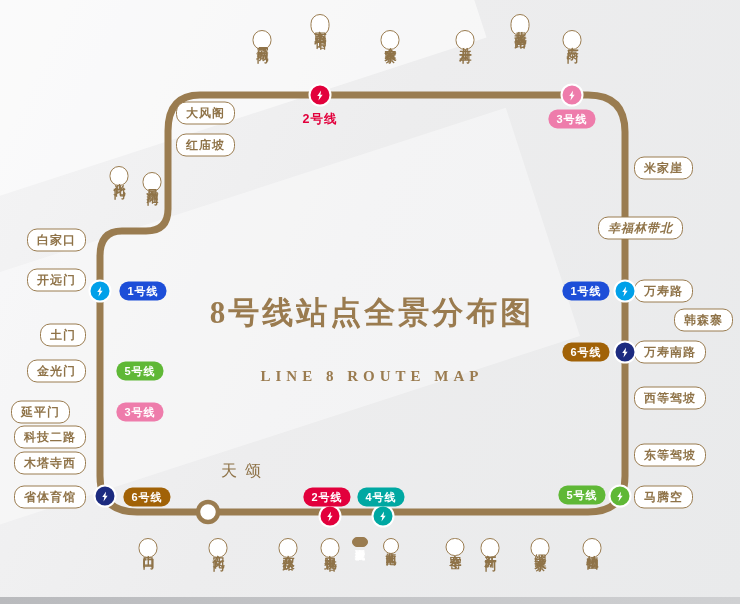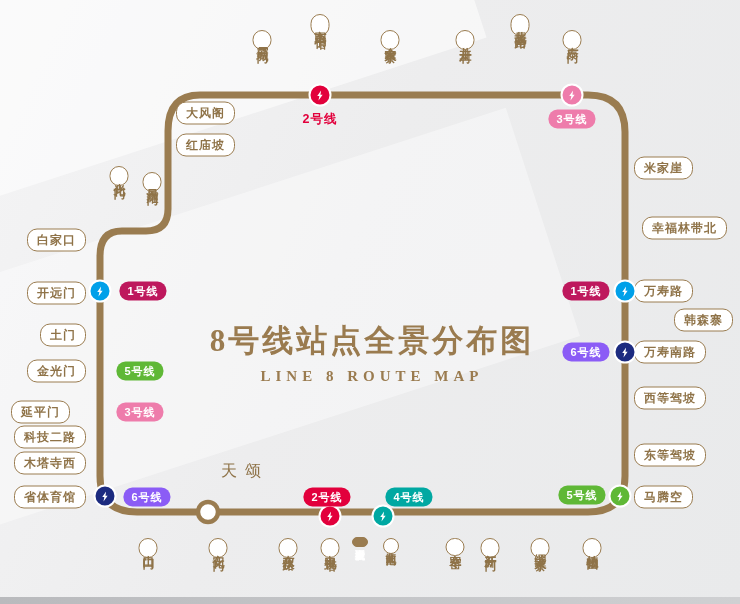--- a/index.html
+++ b/index.html
@@ -32,44 +32,44 @@
     color:#8F7348;font-size:12px;font-weight:700;padding:2px 9px;
     white-space:nowrap;transform:translateY(-50%);letter-spacing:1px;
   }
 
   
   .bdg{
     position:absolute;transform:translate(-50%,-50%);
     color:#fff;font-size:11px;font-weight:700;border-radius:9px;
     padding:2px 8px;white-space:nowrap;letter-spacing:1px;
   }
-  .bdg.c1{background:#be185d;}
+  .bdg.c1{background:#1d4ed8;}
   .bdg.c2{background:#E2003C;}
   .bdg.c3{background:#EE7CAB;}
-  .bdg.c4{background:#00A8A2;margin-left:28px;}
+  .bdg.c4{background:#00A8A2;}
   .bdg.c5{background:#5FB836;}
-  .bdg.c6{background:#8b5cf6;}
+  .bdg.c6{background:#a16207;}
   .bdg.text{background:transparent;color:#E2003C;padding:0;font-size:12.5px;}
 
   
   .ticon{
     position:absolute;width:19px;height:19px;border-radius:50%;
     border:2px solid #fff;transform:translate(-50%,-50%);
     display:flex;align-items:center;justify-content:center;box-sizing:content-box;
   }
   .ticon svg{display:block;}
   .ticon.c1{background:#00A0E9;}
   .ticon.c2{background:#E2003C;}
   .ticon.c3{background:#EE7CAB;}
   .ticon.c4{background:#00A8A2;}
   .ticon.c5{background:#5FB836;}
   .ticon.c6{background:#1C2B80;}
 
   .map-title{
-    position:absolute;left:372px;top:320px;transform:translateX(-50%);
+    position:absolute;left:372px;top:292px;transform:translateX(-50%);
     font-family:"Liberation Serif","DejaVu Serif",serif;
     font-size:31px;font-weight:700;color:#9A7B4F;letter-spacing:3px;white-space:nowrap;
   }
   .map-subtitle{
     position:absolute;left:372px;top:352px;transform:translateX(-50%);
     font-family:"Liberation Serif","DejaVu Serif",serif;
     font-size:15px;font-weight:700;color:#9A7B4F;letter-spacing:5px;white-space:nowrap;margin-top:16px;
   }
   .logo{position:absolute;left:183px;top:446px;width:116px;text-align:center;color:#8F7348;}
   .logo .row{display:flex;align-items:center;justify-content:center;gap:6px;}
@@ -103,30 +103,30 @@
   <div class="vp" style="left:465px;top:30px;">井上村</div>
   <div class="vp" style="left:520px;top:14px;">北辰南路</div>
   <div class="vp" style="left:572px;top:30px;">广泰门</div>
 
   <div class="hp" style="left:176px;top:113px;">大风阁</div>
   <div class="hp" style="left:176px;top:145px;">红庙坡</div>
   <div class="vp" style="left:152px;top:172px;">景耀门</div>
   <div class="vp" style="left:119px;top:166px;">光化门</div>
 
   <div class="hp" style="right:654px;top:240px;">白家口</div>
-  <div class="hp" style="right:654px;top:293px;">开远门</div>
+  <div class="hp" style="right:654px;top:280px;">开远门</div>
   <div class="hp" style="right:654px;top:335px;">土门</div>
   <div class="hp" style="right:654px;top:371px;">金光门</div>
   <div class="hp" style="right:670px;top:412px;">延平门</div>
   <div class="hp" style="right:654px;top:437px;">科技二路</div>
   <div class="hp" style="right:654px;top:463px;margin-left:48px;">木塔寺西</div>
   <div class="hp" style="right:654px;top:497px;">省体育馆</div>
 
   <div class="hp" style="left:634px;top:168px;">米家崖</div>
-  <div class="hp" style="left:642px;top:228px;">幸福林带北</div>
+  <div class="hp" style="left:598px;top:228px;font-style:italic;">幸福林带北</div>
   <div class="hp" style="left:634px;top:291px;border-radius:10px;">万寿路</div>
   <div class="hp" style="left:634px;top:320px;margin-left:40px;">韩森寨</div>
   <div class="hp" style="left:634px;top:352px;">万寿南路</div>
   <div class="hp" style="left:634px;top:398px;">西等驾坡</div>
   <div class="hp" style="left:634px;top:455px;">东等驾坡</div>
   <div class="hp" style="left:634px;top:497px;">马腾空</div>
 
   <div class="vp" style="left:148px;top:538px;">山门口</div>
   <div class="vp" style="left:218px;top:538px;">安化门</div>
   <div class="vp" style="left:288px;top:538px;">东仪路</div>

